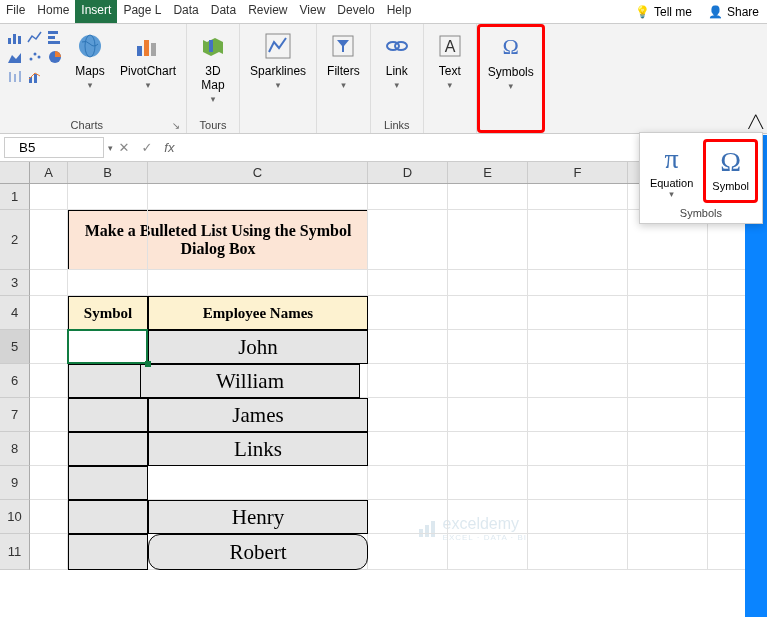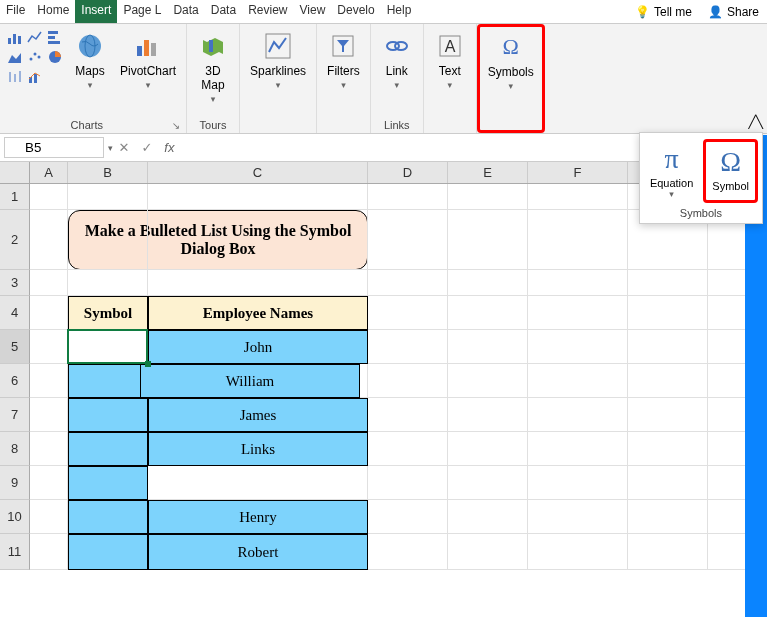--- a/index.html
+++ b/index.html
@@ -26,40 +26,40 @@
 .collapse-arrow { position: absolute; right: 4px; bottom: 4px; font-size: 12px; cursor: pointer; }
 
 .symbols-dropdown { position: absolute; top: 132px; right: 4px; background: #fff; border: 1px solid #ccc; box-shadow: 0 2px 8px rgba(0,0,0,.2); padding: 6px 4px 2px; z-index: 10; }
 .symbols-dropdown-row { display: flex; gap: 4px; }
 .sym-item { display: flex; flex-direction: column; align-items: center; padding: 4px 6px; cursor: pointer; }
 .sym-icon { font-size: 28px; color: #3b6fb3; font-family: 'Times New Roman', serif; }
 .sym-label { font-size: 11px; margin-top: 2px; }
 .sym-group-label { font-size: 11px; text-align: center; padding: 4px 0 2px; color: #444; }
 
 .formula-bar { display: flex; align-items: center; height: 28px; border-bottom: 1px solid #ccc; font-size: 13px; }
-.name-box { width: 100px; padding: 2px 20px; border: 1px solid #ccc; margin: 2px 4px; background: #fff; }
+.name-box { width: 100px; padding: 2px 14px; border: 1px solid #ccc; margin: 2px 4px; background: #fff; }
 .fb-btn { padding: 0 6px; color: #888; cursor: pointer; }
 .fx-label { font-style: italic; color: #666; padding: 0 6px; }
 .formula-input { flex: 1; padding: 2px 6px; border: none; outline: none; }
 
 .sheet-area { position: relative; overflow: hidden; }
 .col-headers { display: flex; background: #e6e6e6; border-bottom: 1px solid #aaa; height: 22px; font-size: 13px; }
 .corner { width: 30px; border-right: 1px solid #aaa; background: #e6e6e6; }
 .col-h { border-right: 1px solid #ccc; text-align: center; line-height: 22px; color: #333; }
 .row-area { display: flex; }
 .row-headers { display: flex; flex-direction: column; background: #e6e6e6; width: 30px; }
 .row-h { border-bottom: 1px solid #ccc; border-right: 1px solid #aaa; text-align: center; font-size: 13px; color: #333; display:flex; align-items:center; justify-content:center;}
 .row-h.sel { background: #d4d4d4; }
 .grid { position: relative; flex: 1; }
 .gridlines-v { position: absolute; top: 0; bottom: 0; border-right: 1px solid #e0e0e0; }
 .gridlines-h { position: absolute; left: 0; right: 0; border-bottom: 1px solid #e0e0e0; }
 
 .merged-title { position: absolute; left: 40px; top: 28px; width: 296px; height: 56px; background: #fce5d6; border: 1px solid #000; display: flex; align-items: center; justify-content: center; text-align: center; font-family: 'Times New Roman', serif; font-weight: bold; font-size: 16px; padding: 4px; }
 .tbl-header { position: absolute; background: #fdf2d0; border: 1px solid #000; display: flex; align-items: center; justify-content: center; font-family: 'Times New Roman', serif; font-weight: bold; font-size: 15px; }
-.tbl-cell { position: absolute; border: 1px solid #000; display: flex; align-items: center; justify-content: center; font-family: 'Times New Roman', serif; font-size: 15px; background: #7dd3fc; }
+.tbl-cell { position: absolute; border: 1px solid #000; display: flex; align-items: center; justify-content: center; font-family: 'Times New Roman', serif; font-size: 21px; background: #e5e5e5; }
 .sel-cell { position: absolute; border: 2px solid #107c41; background: #fff; }
 .sel-handle { position: absolute; width: 6px; height: 6px; background: #107c41; }
 
 .watermark { position: absolute; right: 240px; bottom: 28px; opacity: .25; color: #7aa6c2; font-size: 14px; display: flex; align-items: center; gap: 6px; }
 
 .right-edge { position: absolute; right: 0; top: 135px; bottom: 0; width: 22px; background: #0a84ff; }
 .scroll-up { position: absolute; right: 24px; top: 138px; width: 16px; height: 16px; background: #f0f0f0; border: 1px solid #ccc; display:flex; align-items:center; justify-content:center; font-size:10px; cursor:pointer;}
 .dialog-launcher { font-size: 10px; color: #777; align-self: flex-end; cursor: pointer; }
 </style>
 </head>
@@ -317,21 +317,32 @@
         <div class="row-h" style="height: 34px;">4</div>
         <div class="row-h sel" style="height: 34px;">5</div>
         <div class="row-h" style="height: 34px;">6</div>
         <div class="row-h" style="height: 34px;">7</div>
         <div class="row-h" style="height: 34px;">8</div>
         <div class="row-h" style="height: 34px;">9</div>
         <div class="row-h" style="height: 34px;">10</div>
         <div class="row-h" style="height: 36px;">11</div>
       </div>
     <div class="grid" style="height: 386px;">
-      <div class="merged-title" style="left: 38px; top: 26px; width: 300px; height: 60px; border-radius: 12px;">Make a Bulleted List Using the Symbol Dialog Box</div>
+      <div class="merged-title" style="left: 38px; top: 26px; width: 300px; height: 60px;">Make a Bulleted List Using the Symbol Dialog Box</div>
+      <div class="watermark">
+        <svg width="20" height="20">
+            <rect x="2" y="10" width="4" height="8" fill="#7aa6c2"></rect>
+            <rect x="8" y="6" width="4" height="12" fill="#7aa6c2"></rect>
+            <rect x="14" y="2" width="4" height="16" fill="#7aa6c2"></rect>
+          </svg>
+        <div>
+          <div style="font-size:16px">exceldemy</div>
+          <div style="font-size:8px;letter-spacing:1px">EXCEL · DATA · BI</div>
+        </div>
+      </div>
     <div class="gridlines-h" style="top: 25px;"></div>
         <div class="gridlines-h" style="top: 85px;"></div>
         <div class="gridlines-h" style="top: 111px;"></div>
         <div class="gridlines-h" style="top: 145px;"></div>
         <div class="gridlines-h" style="top: 179px;"></div>
         <div class="gridlines-h" style="top: 213px;"></div>
         <div class="gridlines-h" style="top: 247px;"></div>
         <div class="gridlines-h" style="top: 281px;"></div>
         <div class="gridlines-h" style="top: 315px;"></div>
         <div class="gridlines-h" style="top: 349px;"></div>
@@ -350,21 +361,21 @@
         <div class="tbl-cell" style="left: 38px; top: 180px; width: 80px; height: 34px;"></div>
         <div class="tbl-cell" style="left: 110px; top: 180px; width: 220px; height: 34px;">William</div>
         <div class="tbl-cell" style="left: 38px; top: 214px; width: 80px; height: 34px;"></div>
         <div class="tbl-cell" style="left: 118px; top: 214px; width: 220px; height: 34px;">James</div>
         <div class="tbl-cell" style="left: 38px; top: 248px; width: 80px; height: 34px;"></div>
         <div class="tbl-cell" style="left: 118px; top: 248px; width: 220px; height: 34px;">Links</div>
         <div class="tbl-cell" style="left: 38px; top: 282px; width: 80px; height: 34px;"></div>
         <div class="tbl-cell" style="left: 38px; top: 316px; width: 80px; height: 34px;"></div>
         <div class="tbl-cell" style="left: 118px; top: 316px; width: 220px; height: 34px;">Henry</div>
         <div class="tbl-cell" style="left: 38px; top: 350px; width: 80px; height: 36px;"></div>
-        <div class="tbl-cell" style="left: 118px; top: 350px; width: 220px; height: 36px;">Robert</div>
+        <div class="tbl-cell" style="left: 118px; top: 350px; width: 220px; height: 36px; border-radius: 12px;">Robert</div>
         <div class="sel-cell" style="left: 37px; top: 145px; width: 81px; height: 35px;"></div>
         <div class="sel-handle" style="left: 115px; top: 177px;"></div>
       </div>
   </div>
 </div>
 
 <div class="right-edge"></div>
 <div class="scroll-up">▴</div>
 
 </body></html>

